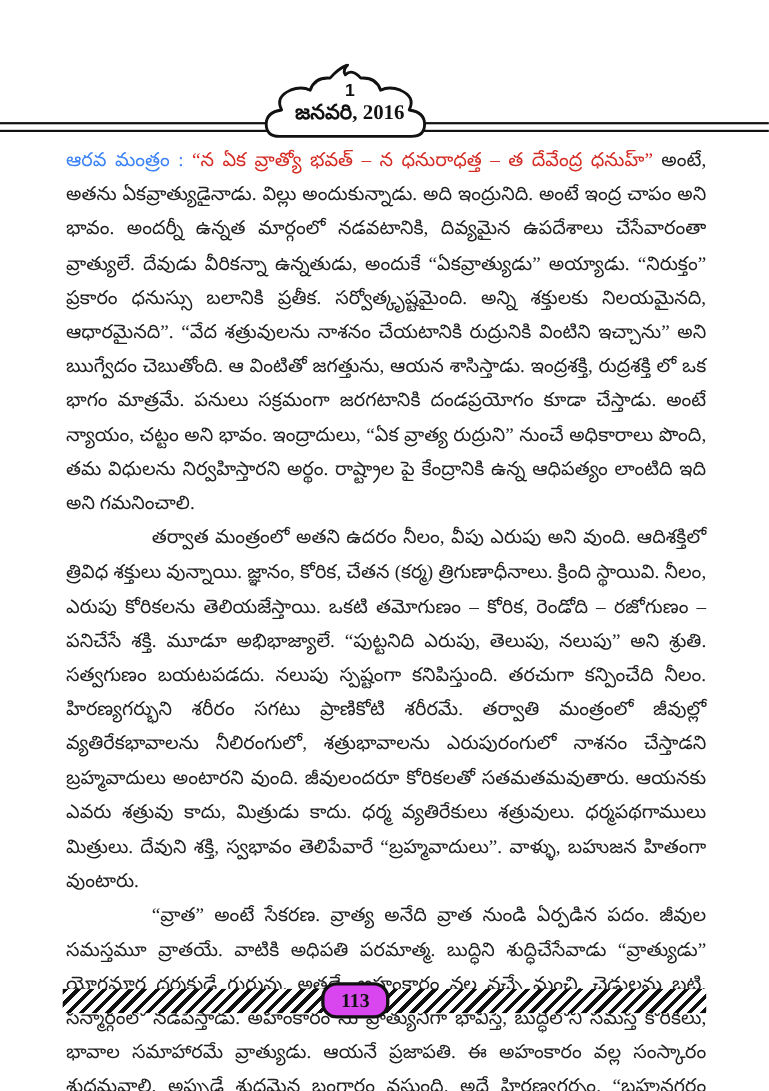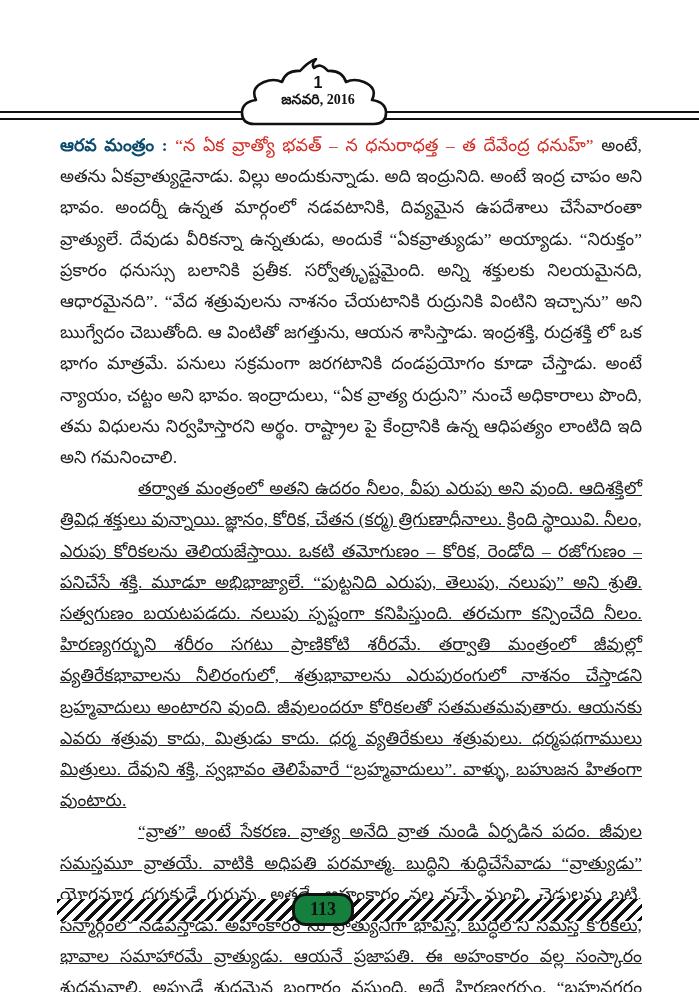--- a/index.html
+++ b/index.html
@@ -17,41 +17,41 @@
   }
   .issue-badge{
     position:absolute;left:238px;top:58px;width:160px;height:68px;
   }
   .issue-badge svg{position:absolute;left:0;top:0;}
   .issue-badge .badge-text{
     position:absolute;left:0;top:16px;width:160px;text-align:center;
     color:#111;line-height:1.15;
   }
   .issue-number{font-size:16px;font-weight:bold;font-family:"Liberation Sans",sans-serif;}
-  .issue-date{font-size:14px;font-weight:bold;text-align:center;}
+  .issue-date{font-size:19px;font-weight:bold;text-align:center;}
 
   
   .article{
     position:absolute;left:60px;top:130px;width:582px;
     font-size:17.5px;line-height:31.2px;color:#1e1e1e;
     text-align:justify;
   }
   .article p{margin:0;padding:0;}
-  .article p.indented{text-indent:78px;text-decoration:underline;}
-  .heading-label{font-weight:bold;color:#0c4a6e;}
+  .article p.indented{text-indent:78px;}
+  .heading-label{font-weight:normal;color:#3b82f6;}
   .mantra{font-weight:normal;}
 
   
   .footer-band{
     position:absolute;left:57px;top:899px;width:585px;height:22px;
     background:repeating-linear-gradient(135deg,#111 0px,#111 3.5px,#ffffff 3.5px,#ffffff 8.5px);
   }
   .page-number-pill{
     position:absolute;left:292px;top:893px;width:56px;height:27px;
-    background:#15803d;border:3.5px solid #111;border-radius:14px;
+    background:#d946ef;border:3.5px solid #111;border-radius:14px;
     display:flex;align-items:center;justify-content:center;
     font-size:18px;font-weight:bold;color:#111;
     font-family:"Liberation Serif",serif;
   }
 </style>
 </head>
 <body>
 
 <div class="page">
 

